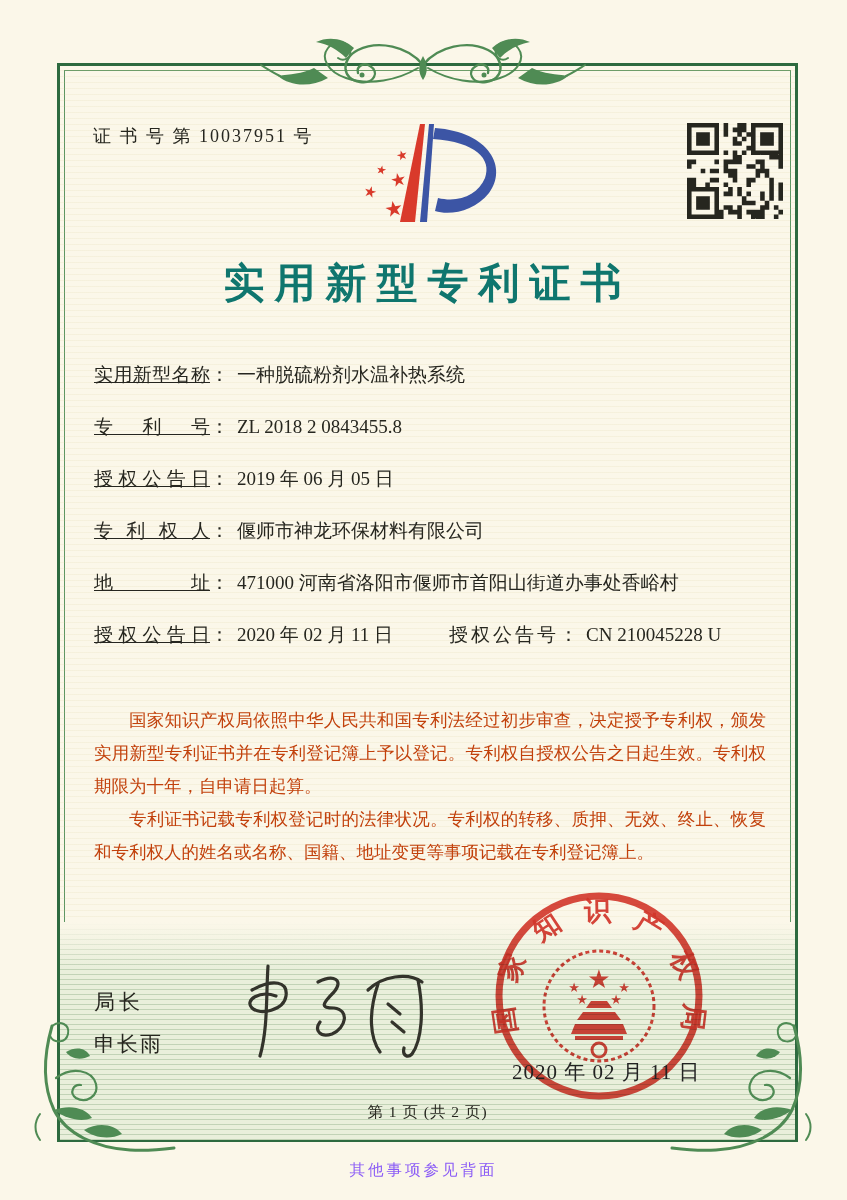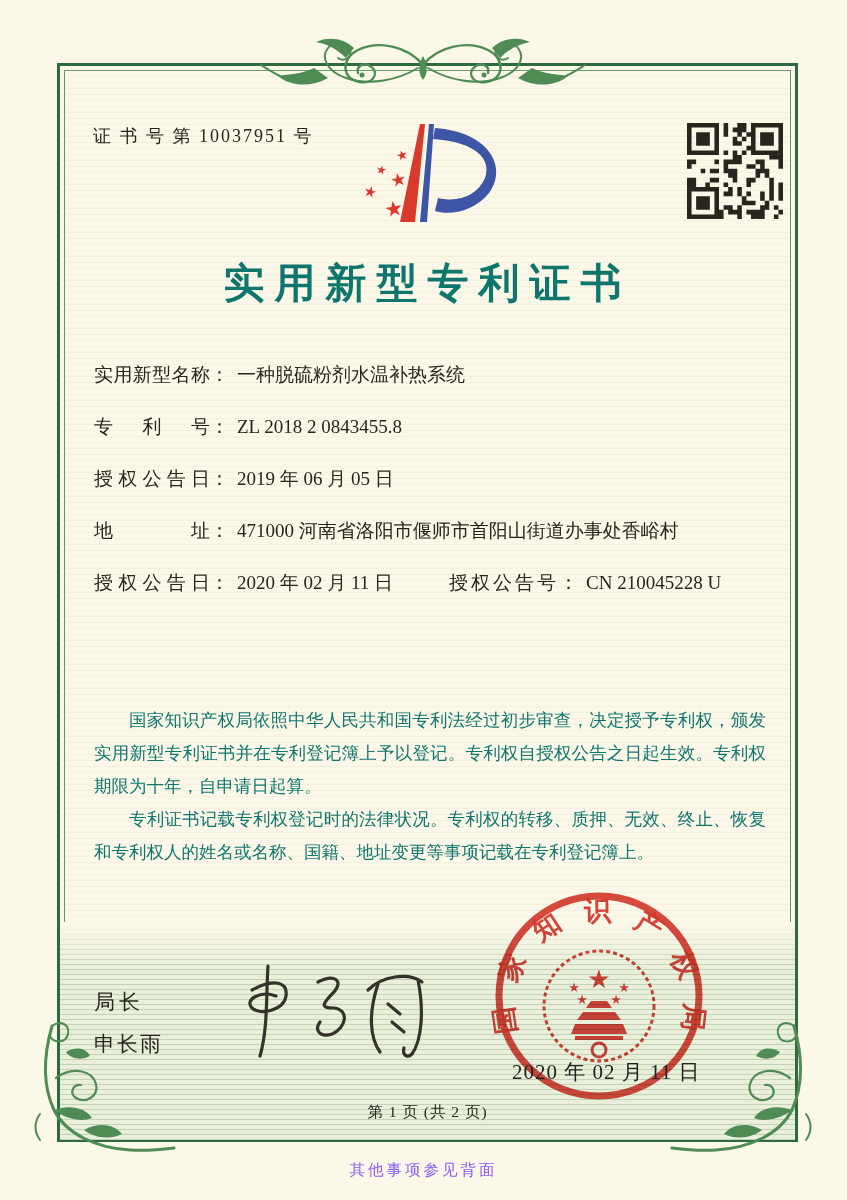--- a/index.html
+++ b/index.html
@@ -42,29 +42,29 @@
   .qr{position:absolute;left:687px;top:123px;width:96px;height:96px;}
   .title{
     position:absolute;left:57px;width:741px;top:256px;text-align:center;
     font-size:41px;font-weight:700;letter-spacing:10px;color:#0f766e;
   }
   
   .fields{position:absolute;left:94px;top:362px;width:680px;}
   .row{height:28px;margin-bottom:24px;font-size:19px;white-space:nowrap;}
   .row .label{
     display:inline-block;width:116px;vertical-align:bottom;
-    text-align:justify;text-align-last:justify;
+    text-align:justify;text-align-last:justify;text-decoration:underline;
   }
   .row .colon{margin-right:8px;}
   .grant2{margin-left:56px;}
   .grant2 .label2{letter-spacing:3px;}
   
   .paragraphs{
     position:absolute;left:94px;top:704px;width:672px;
-    font-size:17.5px;line-height:33px;color:#0f766e;text-align:justify;
+    font-size:17.5px;line-height:33px;color:#c2410c;text-align:justify;
   }
   .paragraphs p{margin:0;text-indent:2em;}
   
   .signer-title{position:absolute;left:94px;top:988px;font-size:21px;letter-spacing:4px;}
   .signer-name{position:absolute;left:94px;top:1030px;font-size:21px;letter-spacing:2px;}
   .signature{position:absolute;left:222px;top:956px;width:218px;height:108px;}
   .seal{position:absolute;left:489px;top:886px;width:220px;height:220px;mix-blend-mode:multiply;}
   .seal-date{position:absolute;left:512px;top:1058px;font-size:21px;letter-spacing:1px;color:#222;z-index:5;}
   .page-indicator{position:absolute;left:57px;width:741px;top:1102px;text-align:center;font-size:15.5px;letter-spacing:1px;}
   .back-note{position:absolute;left:0;width:847px;top:1160px;text-align:center;font-size:15.5px;letter-spacing:3px;color:#8b5cf6;}
@@ -141,20 +141,23 @@
 
   <div class="fields">
     <div class="row">
       <span class="label">实用新型名称</span><span class="colon">：</span><span class="value">一种脱硫粉剂水温补热系统</span>
     </div>
     <div class="row">
       <span class="label">专利号</span><span class="colon">：</span><span class="value">ZL 2018 2 0843455.8</span>
     </div>
     <div class="row">
       <span class="label">授权公告日</span><span class="colon">：</span><span class="value">2019 年 06 月 05 日</span>
+    </div>
+    <div class="row">
+      <span class="label">专利权人</span><span class="colon">：</span><span class="value">偃师市神龙环保材料有限公司</span>
     </div>
     <div class="row">
       <span class="label">地址</span><span class="colon">：</span><span class="value">471000 河南省洛阳市偃师市首阳山街道办事处香峪村</span>
     </div>
     <div class="row">
       <span class="label">授权公告日</span><span class="colon">：</span><span class="value">2020 年 02 月 11 日</span><span class="grant2"><span class="label2">授权公告号</span><span class="colon">：</span><span class="value">CN 210045228 U</span></span>
     </div>
   </div>
 
   <div class="paragraphs">

